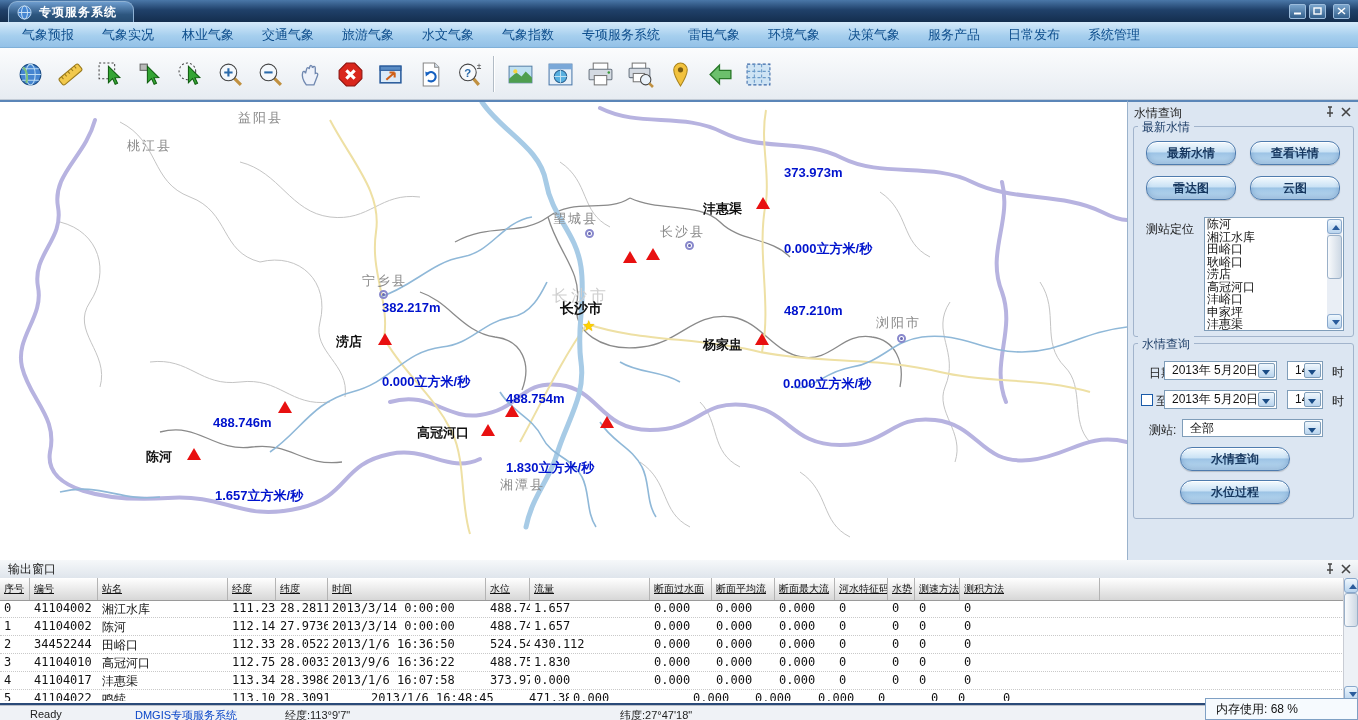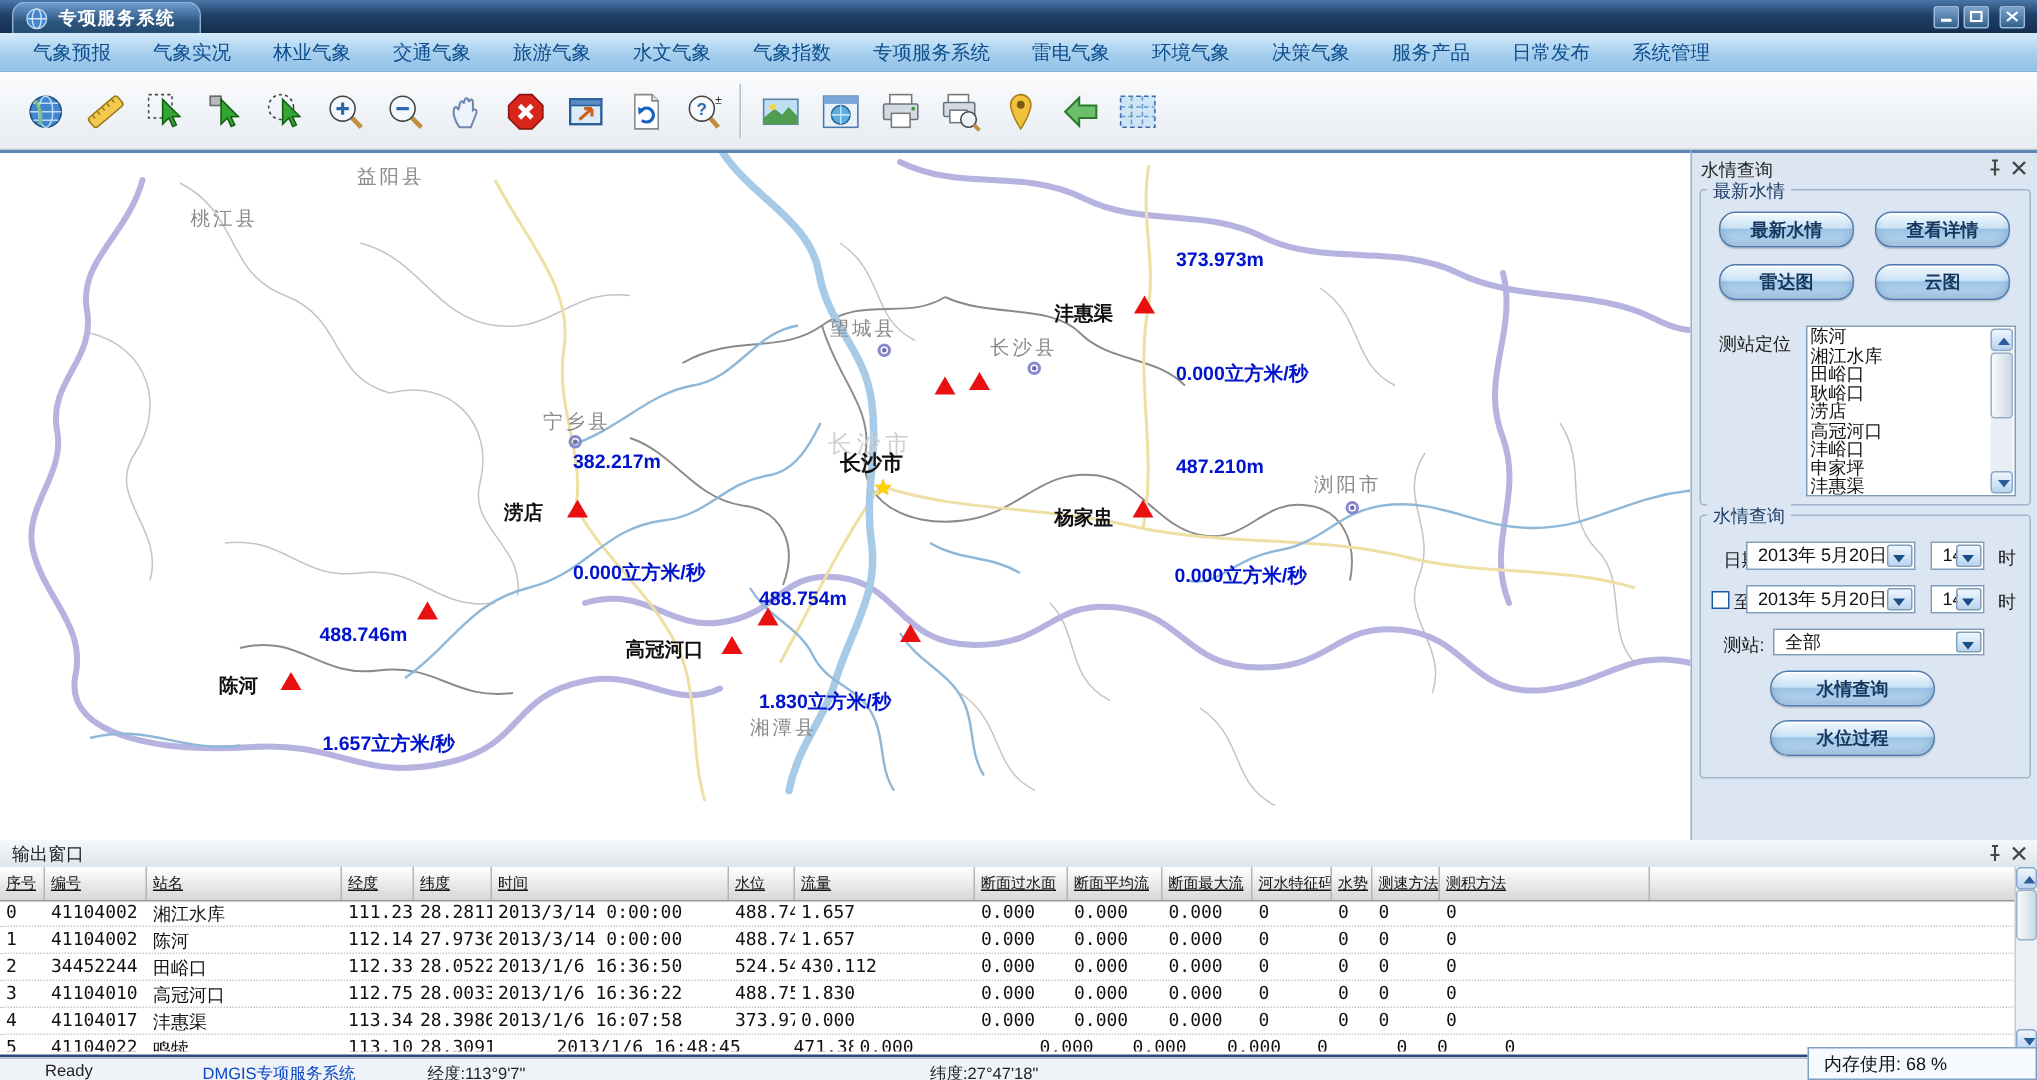--- a/index.html
+++ b/index.html
@@ -479,21 +479,21 @@
         <div class="td" style="width: 27px;">0</div>
         <div class="td" style="width: 45px;">0</div>
         <div class="td" style="width: 140px;">0</div>
       </div>
       <div class="trow">
         <div class="td" style="width: 30px;">3</div>
         <div class="td" style="width: 68px;">41104010</div>
         <div class="td" style="width: 130px;">高冠河口</div>
         <div class="td" style="width: 48px;">112.757222</div>
         <div class="td" style="width: 52px;">28.003333</div>
-        <div class="td" style="width: 158px;">2013/1/6 16:36:22</div>
+        <div class="td" style="width: 158px;">2013/9/6 16:36:22</div>
         <div class="td" style="width: 44px;">488.754</div>
         <div class="td" style="width: 120px;">1.830</div>
         <div class="td" style="width: 62px;">0.000</div>
         <div class="td" style="width: 63px;">0.000</div>
         <div class="td" style="width: 60px;">0.000</div>
         <div class="td" style="width: 53px;">0</div>
         <div class="td" style="width: 27px;">0</div>
         <div class="td" style="width: 45px;">0</div>
         <div class="td" style="width: 140px;">0</div>
       </div>

